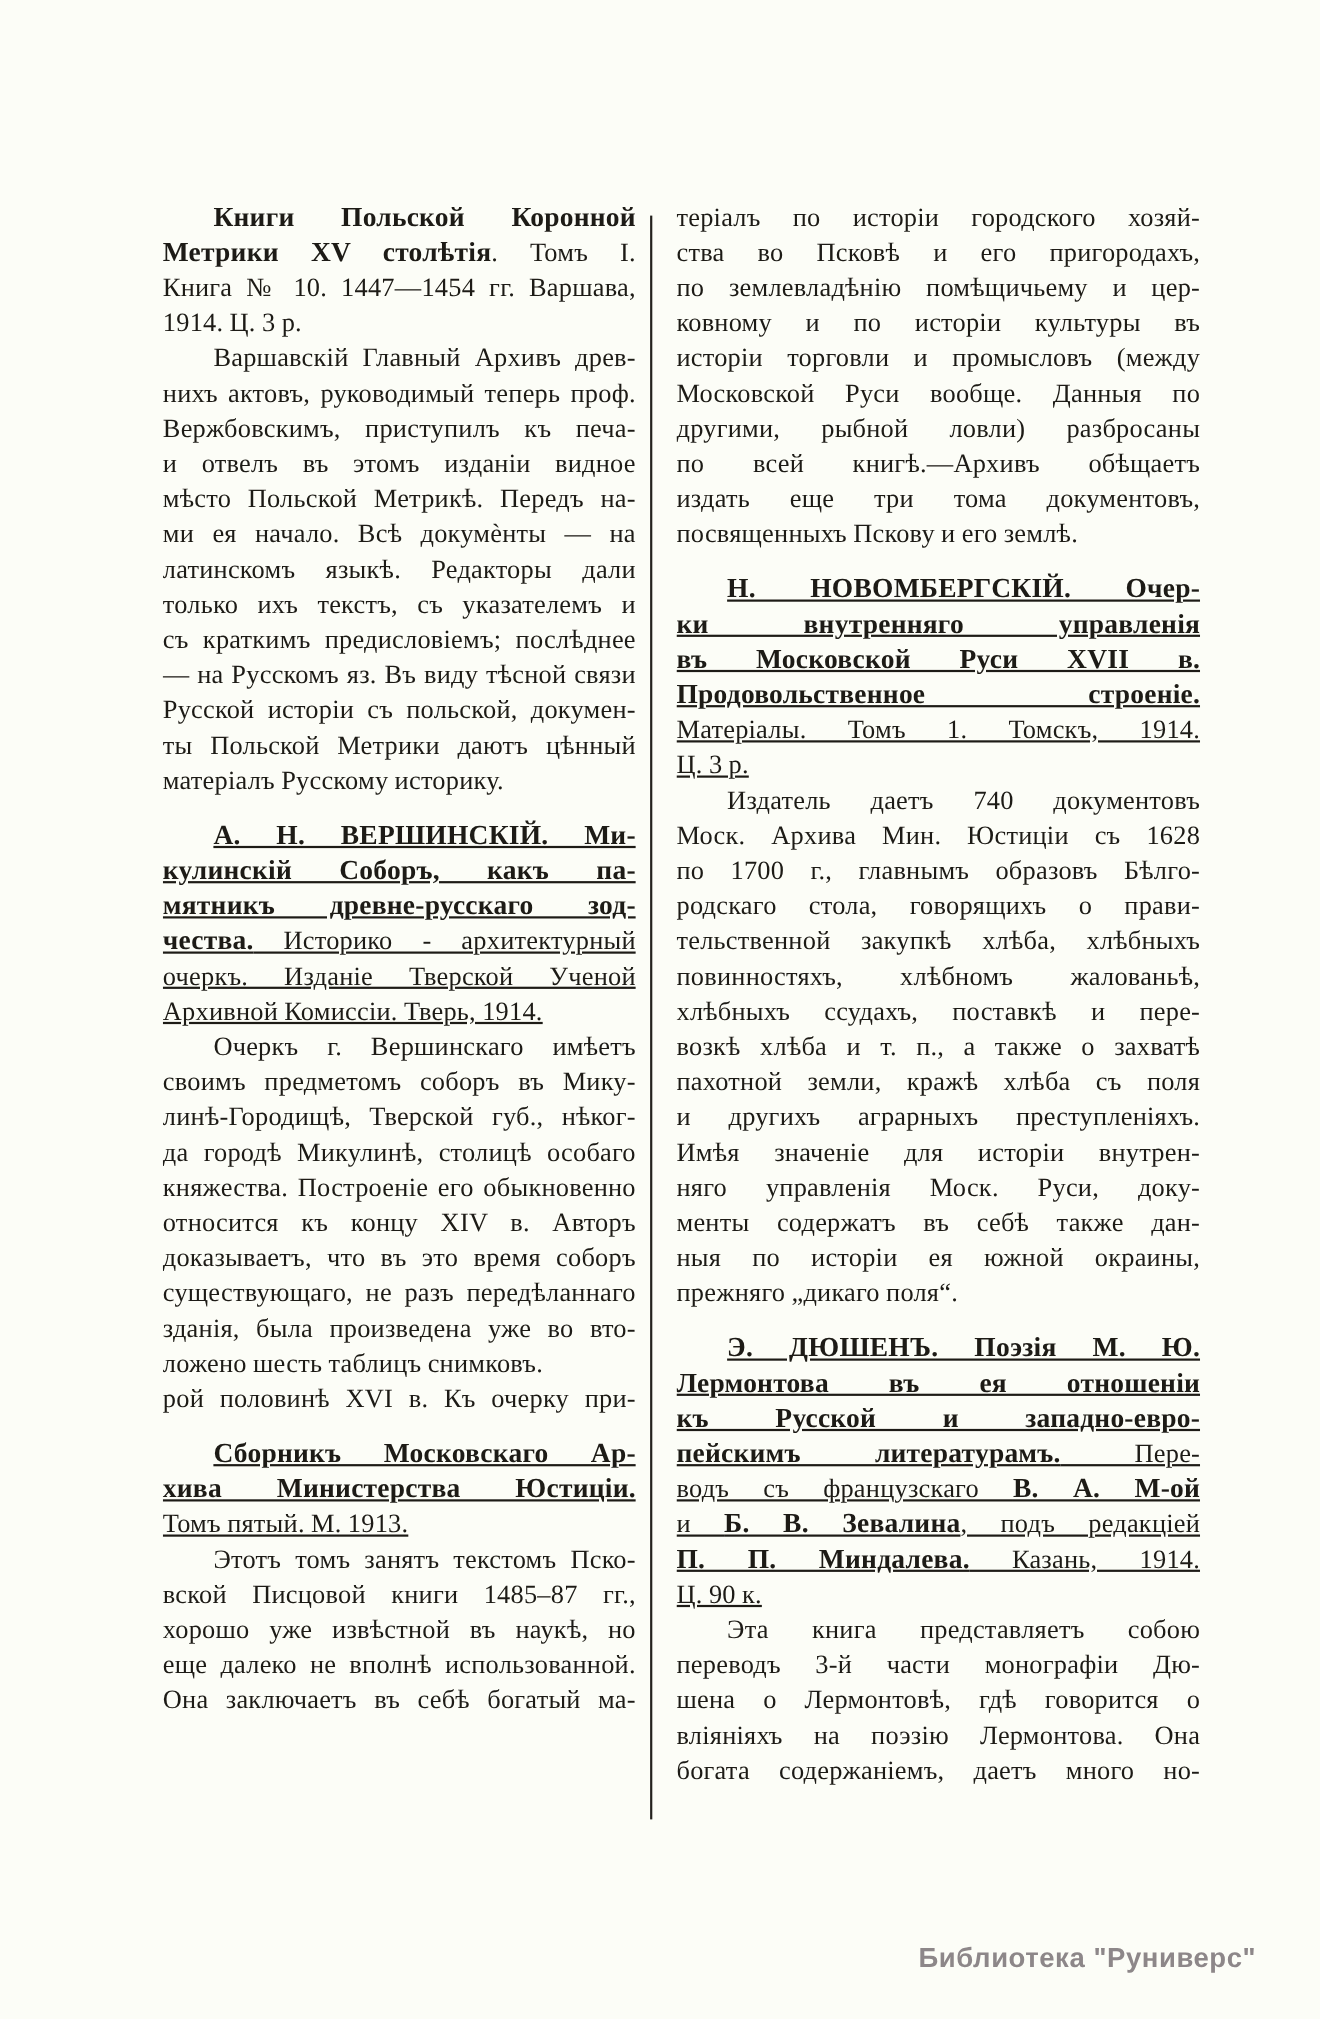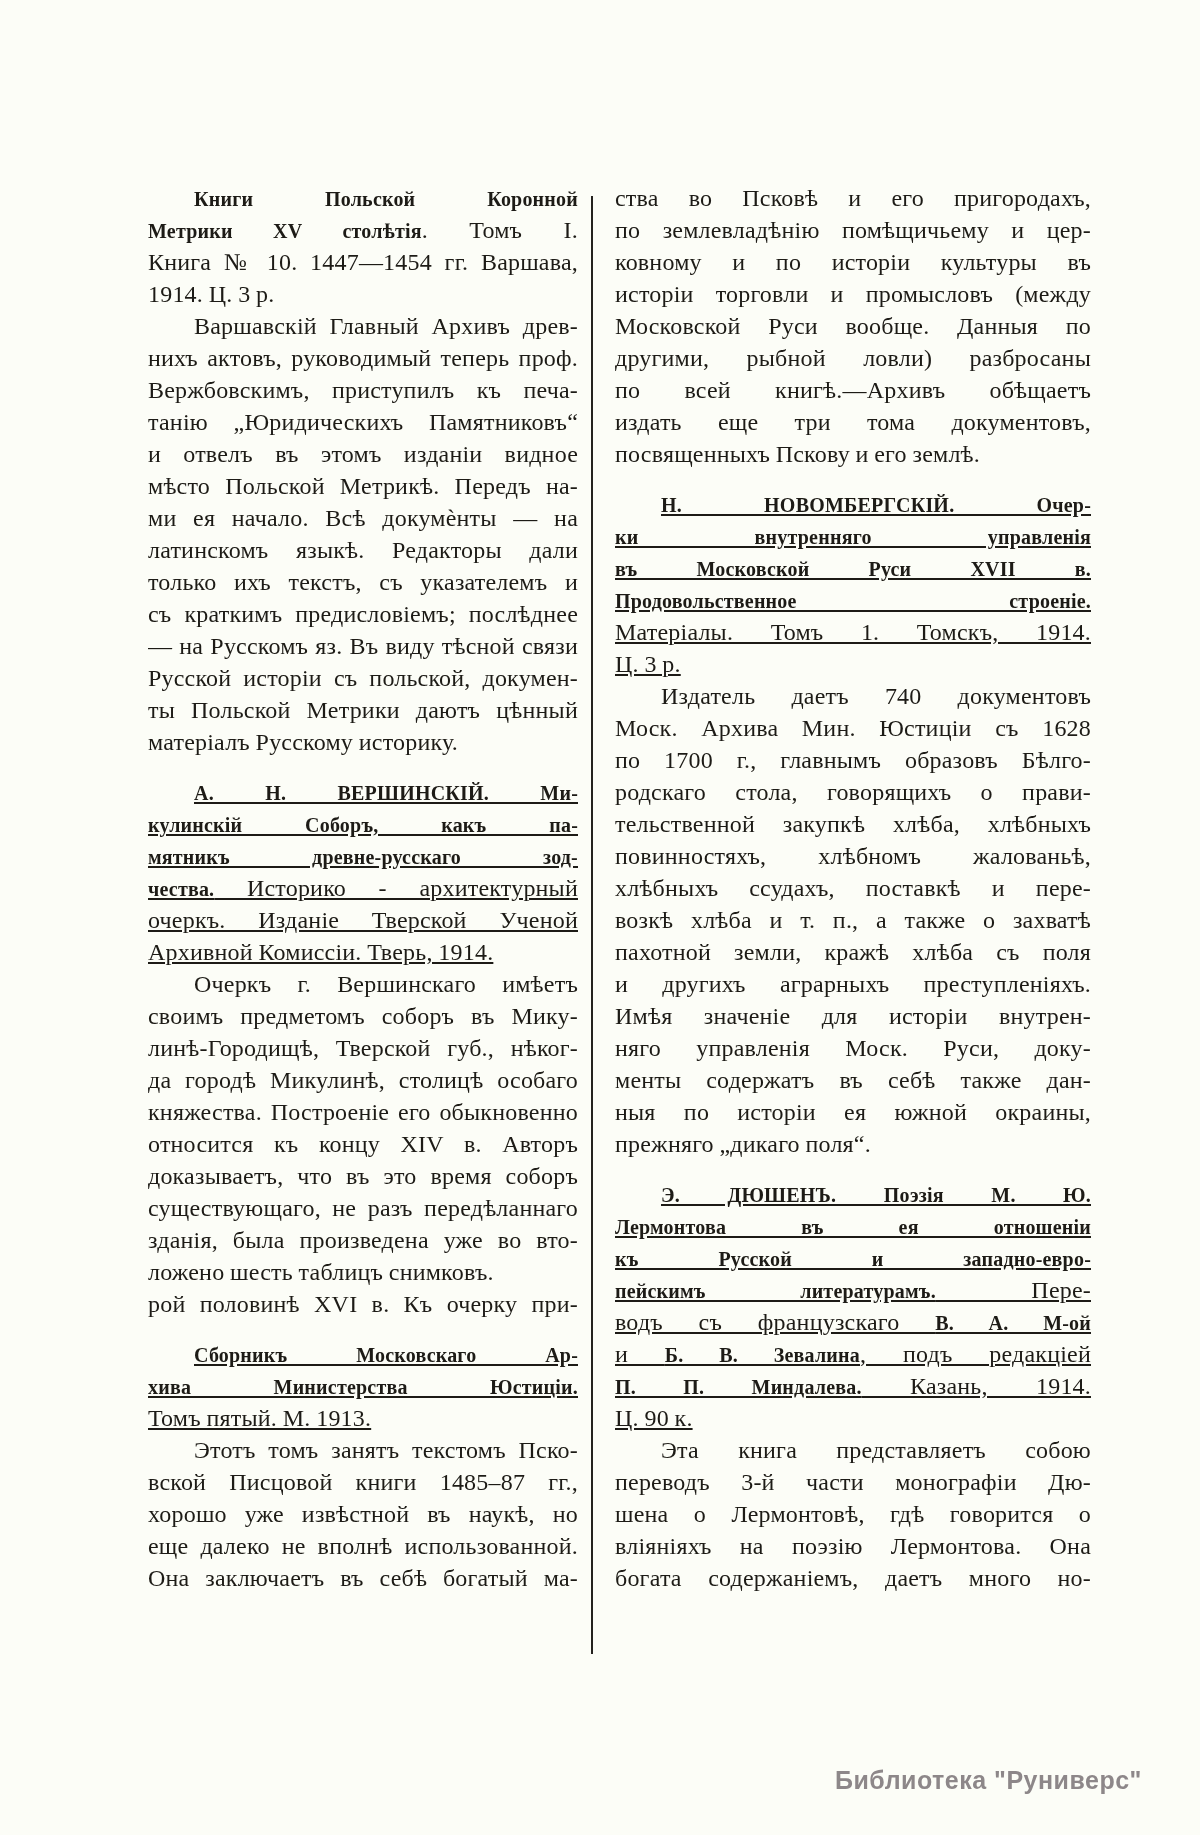--- a/index.html
+++ b/index.html
@@ -24,21 +24,21 @@
     height: 32px;
     text-align: justify;
     letter-spacing: 0.2px;
     word-spacing: -0.5px;
     overflow: hidden;
     white-space: normal;
   }
   .line.just { text-align-last: justify; }
   .line.indent { text-indent: 46px; }
 
-  .run-b { font-weight: 700; font-size: 20px; }
+  .run-b { font-weight: 700; font-size: 25px; }
   .run-r { font-weight: 400; }
 
   #divider {
     position: absolute;
     left: 591px; top: 196px;
     width: 2px; height: 1458px;
     background: #24221e;
   }
 
   #watermark {
@@ -61,21 +61,20 @@
     <div class="block heading">
       <div class="line indent just"><span class="run-b">Книги Польской Коронной</span></div>
       <div class="line just"><span class="run-b">Метрики XV столѣтія</span><span class="run-r">. Томъ I.</span></div>
       <div class="line just"><span class="run-r">Книга № 10. 1447—1454 гг. Варшава,</span></div>
       <div class="line"><span class="run-r">1914. Ц. 3 р.</span></div>
     </div>
     <div class="block paragraph">
       <div class="line indent just"><span class="run-r">Варшавскій Главный Архивъ древ-</span></div>
       <div class="line just"><span class="run-r">нихъ актовъ, руководимый теперь проф.</span></div>
       <div class="line just"><span class="run-r">Вержбовскимъ, приступилъ къ печа-</span></div>
-      <div class="line just"><span class="run-r">танію „Юридическихъ Памятниковъ“</span></div>
       <div class="line just"><span class="run-r">и отвелъ въ этомъ изданіи видное</span></div>
       <div class="line just"><span class="run-r">мѣсто Польской Метрикѣ. Передъ на-</span></div>
       <div class="line just"><span class="run-r">ми ея начало. Всѣ докумѐнты — на</span></div>
       <div class="line just"><span class="run-r">латинскомъ языкѣ. Редакторы дали</span></div>
       <div class="line just"><span class="run-r">только ихъ текстъ, съ указателемъ и</span></div>
       <div class="line just"><span class="run-r">съ краткимъ предисловіемъ; послѣднее</span></div>
       <div class="line just"><span class="run-r">— на Русскомъ яз. Въ виду тѣсной связи</span></div>
       <div class="line just"><span class="run-r">Русской исторіи съ польской, докумен-</span></div>
       <div class="line just"><span class="run-r">ты Польской Метрики даютъ цѣнный</span></div>
       <div class="line"><span class="run-r">матеріалъ Русскому историку.</span></div>
@@ -109,20 +108,21 @@
     <div class="block paragraph">
       <div class="line indent just"><span class="run-r">Этотъ томъ занятъ текстомъ Пско-</span></div>
       <div class="line just"><span class="run-r">вской Писцовой книги 1485–87 гг.,</span></div>
       <div class="line just"><span class="run-r">хорошо уже извѣстной въ наукѣ, но</span></div>
       <div class="line just"><span class="run-r">еще далеко не вполнѣ использованной.</span></div>
       <div class="line just"><span class="run-r">Она заключаетъ въ себѣ богатый ма-</span></div>
     </div>
   </div>
 <div id="col-right" class="column">
     <div class="block paragraph">
+      <div class="line just"><span class="run-r">теріалъ по исторіи городского хозяй-</span></div>
       <div class="line just"><span class="run-r">ства во Псковѣ и его пригородахъ,</span></div>
       <div class="line just"><span class="run-r">по землевладѣнію помѣщичьему и цер-</span></div>
       <div class="line just"><span class="run-r">ковному и по исторіи культуры въ</span></div>
       <div class="line just"><span class="run-r">исторіи торговли и промысловъ (между</span></div>
       <div class="line just"><span class="run-r">Московской Руси вообще. Данныя по</span></div>
       <div class="line just"><span class="run-r">другими, рыбной ловли) разбросаны</span></div>
       <div class="line just"><span class="run-r">по всей книгѣ.—Архивъ обѣщаетъ</span></div>
       <div class="line just"><span class="run-r">издать еще три тома документовъ,</span></div>
       <div class="line"><span class="run-r">посвященныхъ Пскову и его землѣ.</span></div>
     </div>

